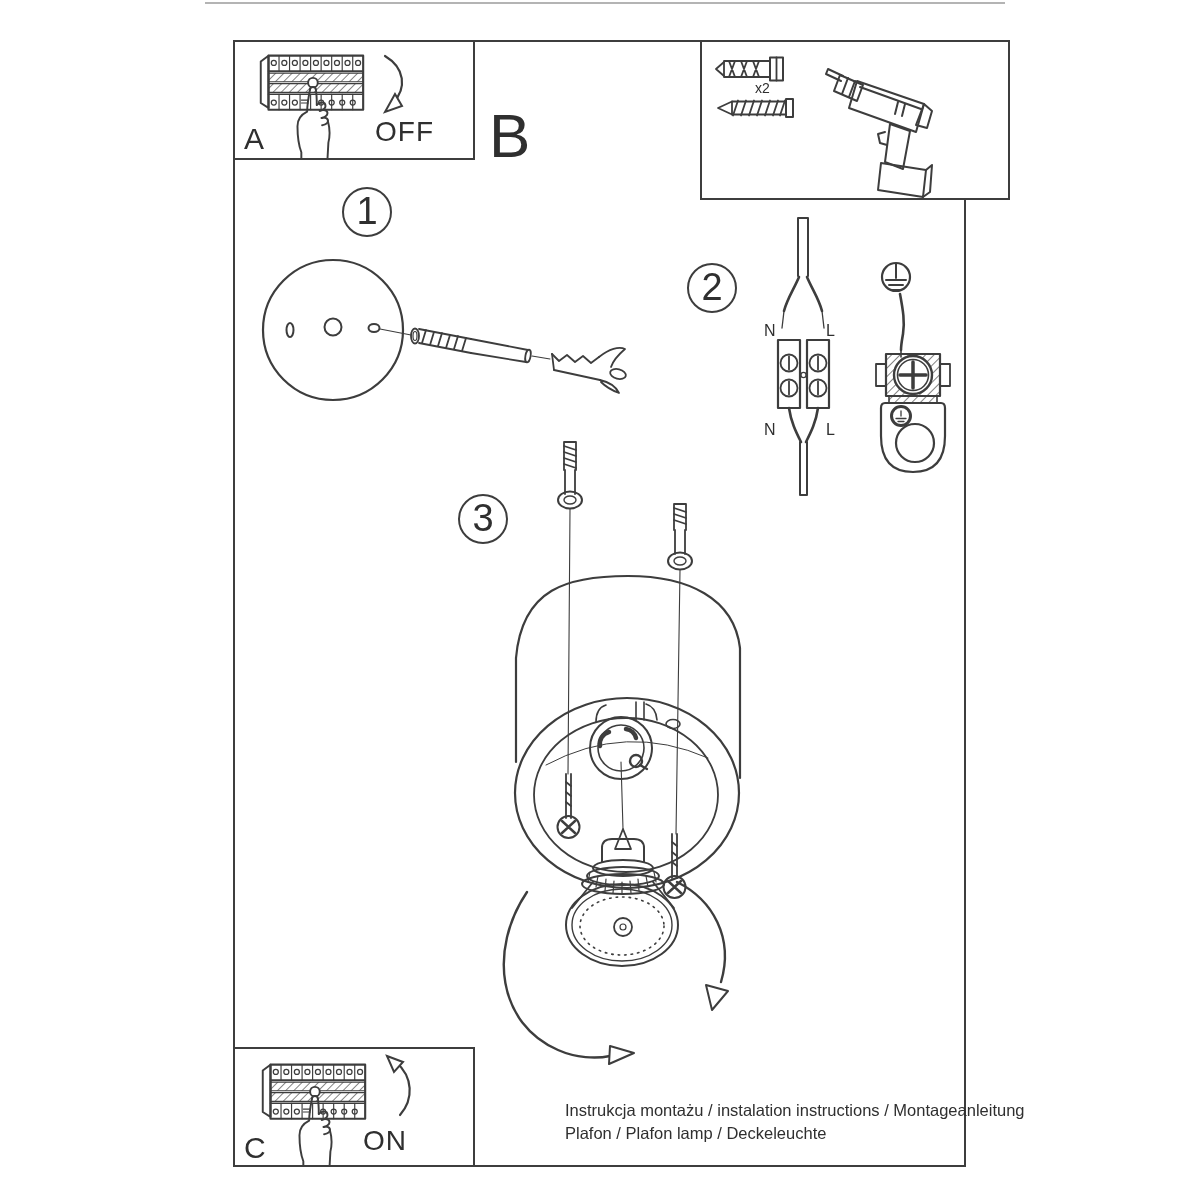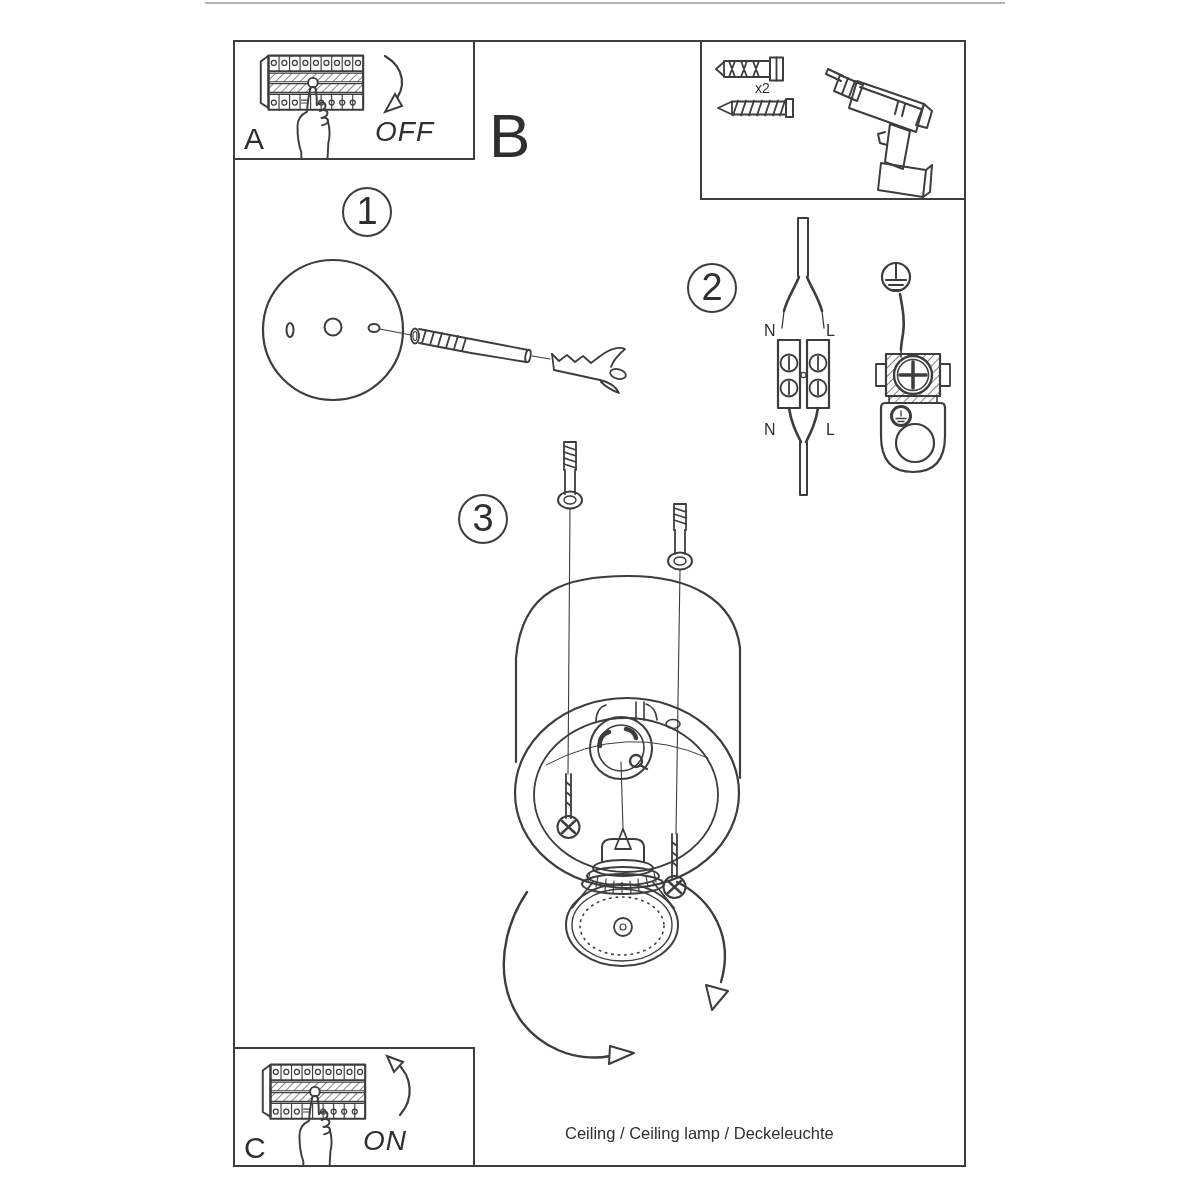--- a/index.html
+++ b/index.html
@@ -11,24 +11,24 @@
   html,body{margin:0;padding:0;background:var(--bg);}
   .page{
     position:relative;width:1200px;height:1200px;background:var(--bg);
     font-family:"Liberation Sans", sans-serif;color:var(--text);overflow:hidden;
   }
   .abs{position:absolute;}
   .page-edge-top{left:205px;top:2px;width:800px;height:2px;background:var(--edge);}
   .frame{left:233px;top:40px;width:733px;height:1127px;border:2px solid var(--line);box-sizing:border-box;}
   .subbox{border:2px solid var(--line);box-sizing:border-box;background:var(--bg);}
   .box-a{left:233px;top:40px;width:242px;height:120px;}
-  .box-tools{left:700px;top:40px;width:266px;height:160px;}
+  .box-tools{left:700px;top:40px;width:310px;height:160px;}
   .box-c{left:233px;top:1047px;width:242px;height:120px;}
   .corner-label{font-size:30px;color:var(--text);}
-  .state-label{font-size:28px;letter-spacing:1px;color:var(--text);font-style:italic;}
+  .state-label{font-size:28px;letter-spacing:1px;color:var(--text);}
   .letter-b{left:489px;top:100px;font-size:62px;color:var(--text);}
   .step-circle{
     width:50px;height:50px;border:2.5px solid var(--line);border-radius:50%;
     box-sizing:border-box;text-align:center;line-height:45px;font-size:38px;color:var(--text);
     background:var(--bg);
   }
   .footer-line{font-size:16.5px;color:var(--text);white-space:nowrap;}
   svg{display:block;color:var(--line);}
   svg text{font-family:"Liberation Sans", sans-serif;fill:var(--text);}
   .lbl{font-size:16px;}
@@ -331,15 +331,16 @@
       </g>
       <g fill="none" stroke="currentColor" stroke-width="2.2" stroke-linecap="round">
         <path d="M165,66 C179,50 178,28 161,13"></path>
         <polygon points="152,7 168,13 159,23" fill="#fff" stroke-width="2"></polygon>
       </g>
     </svg>
     <span class="abs corner-label" style="left:9px;top:82px">C</span>
     <span class="abs state-label" style="left:128px;top:76px">ON</span>
   </div>
 
-  <span class="abs footer-line" style="left:565px;top:1124px">Ceiling / Ceiling lamp / Deckeleuchte</span>
+  <span class="abs footer-line" style="left:565px;top:1101px">Instrukcja montażu / instalation instructions / Montageanleitung</span>
+  <span class="abs footer-line" style="left:565px;top:1124px">Plafon / Plafon lamp / Deckeleuchte</span>
 
 </div>
 
 </body></html>

